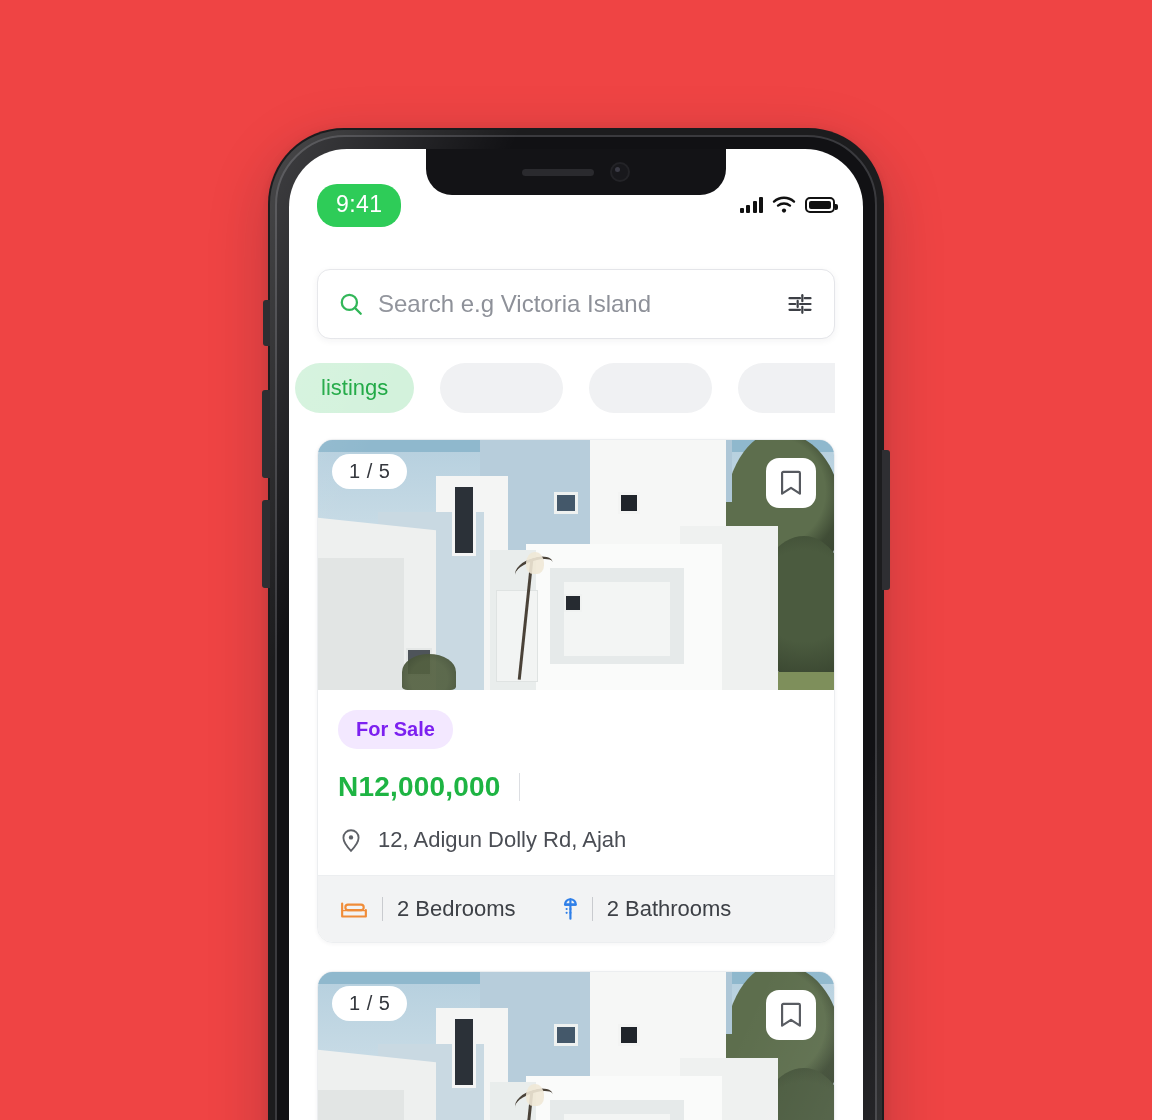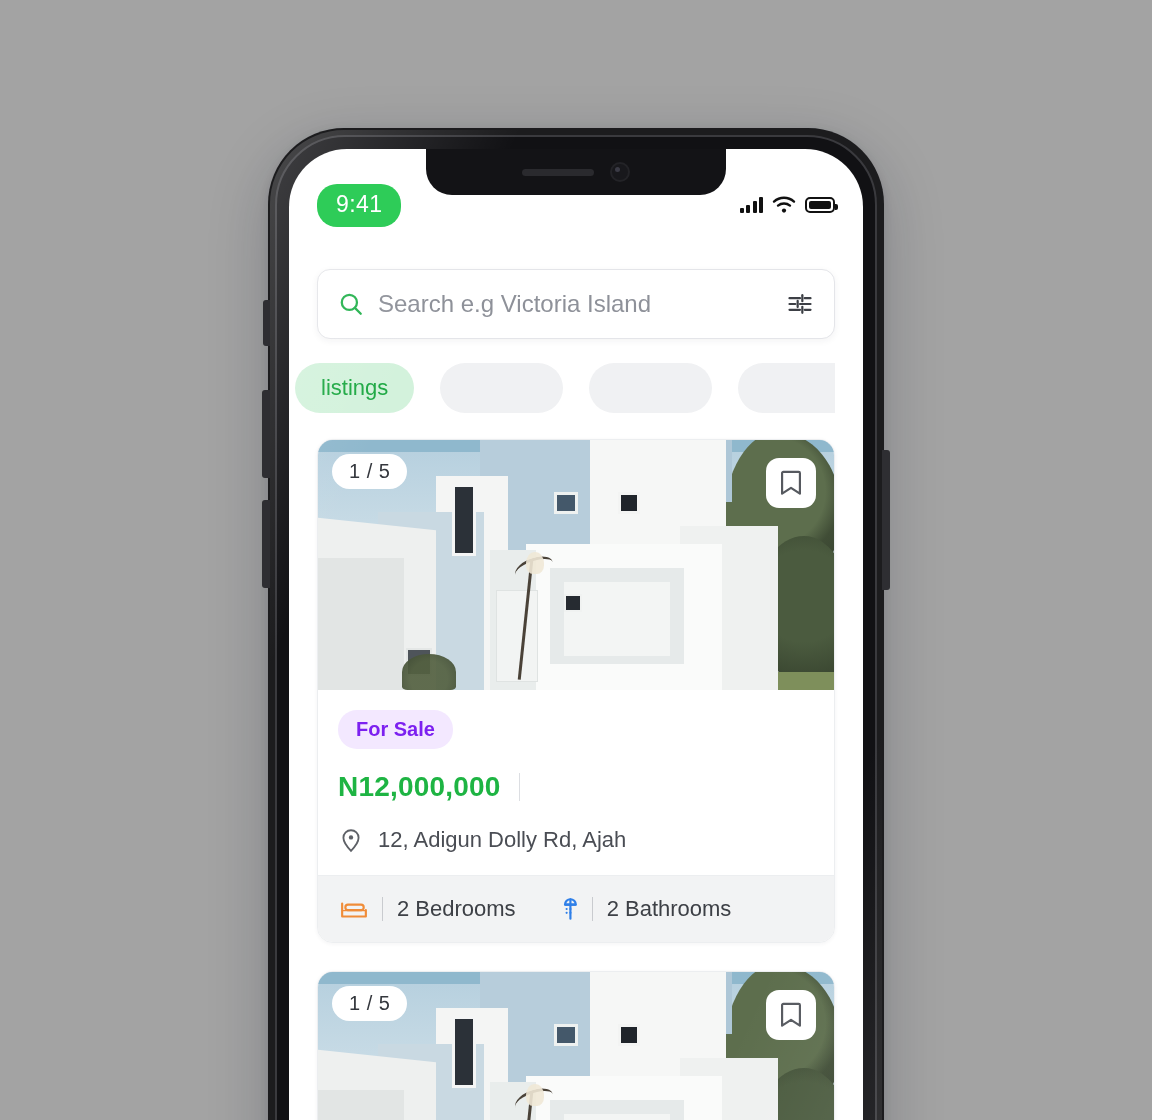--- a/index.html
+++ b/index.html
@@ -3,21 +3,21 @@
 <meta charset="utf-8">
 <style>
   * { box-sizing: border-box; margin: 0; padding: 0; }
   html, body {
     width: 1152px; height: 1120px;
     background: #f1f2f6;
     font-family: "Liberation Sans", sans-serif;
     overflow: hidden;
   }
 
-  .stage { position: relative; width: 1152px; height: 1120px; background: #a3a3a3; }
+  .stage { position: relative; width: 1152px; height: 1120px; background: #ef4444; }
 
   
   .phone {
     position: absolute;
     left: 268px; top: 128px;
     width: 616px; height: 1140px;
     background: #1c1c1e;
     border-radius: 76px;
     box-shadow: 0 18px 60px rgba(20,22,40,.22), 0 2px 10px rgba(20,22,40,.10);
   }

